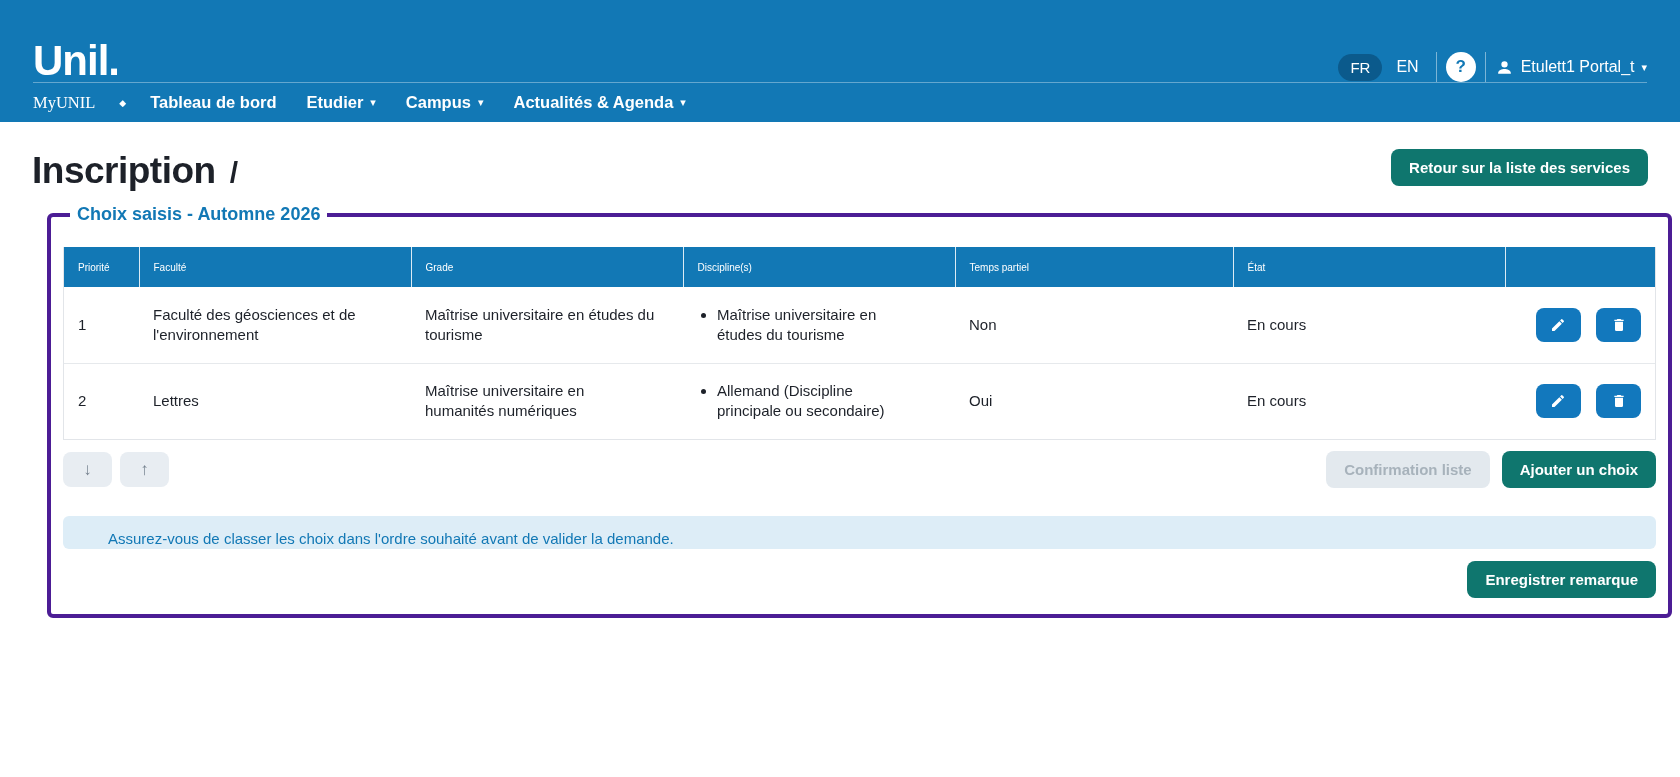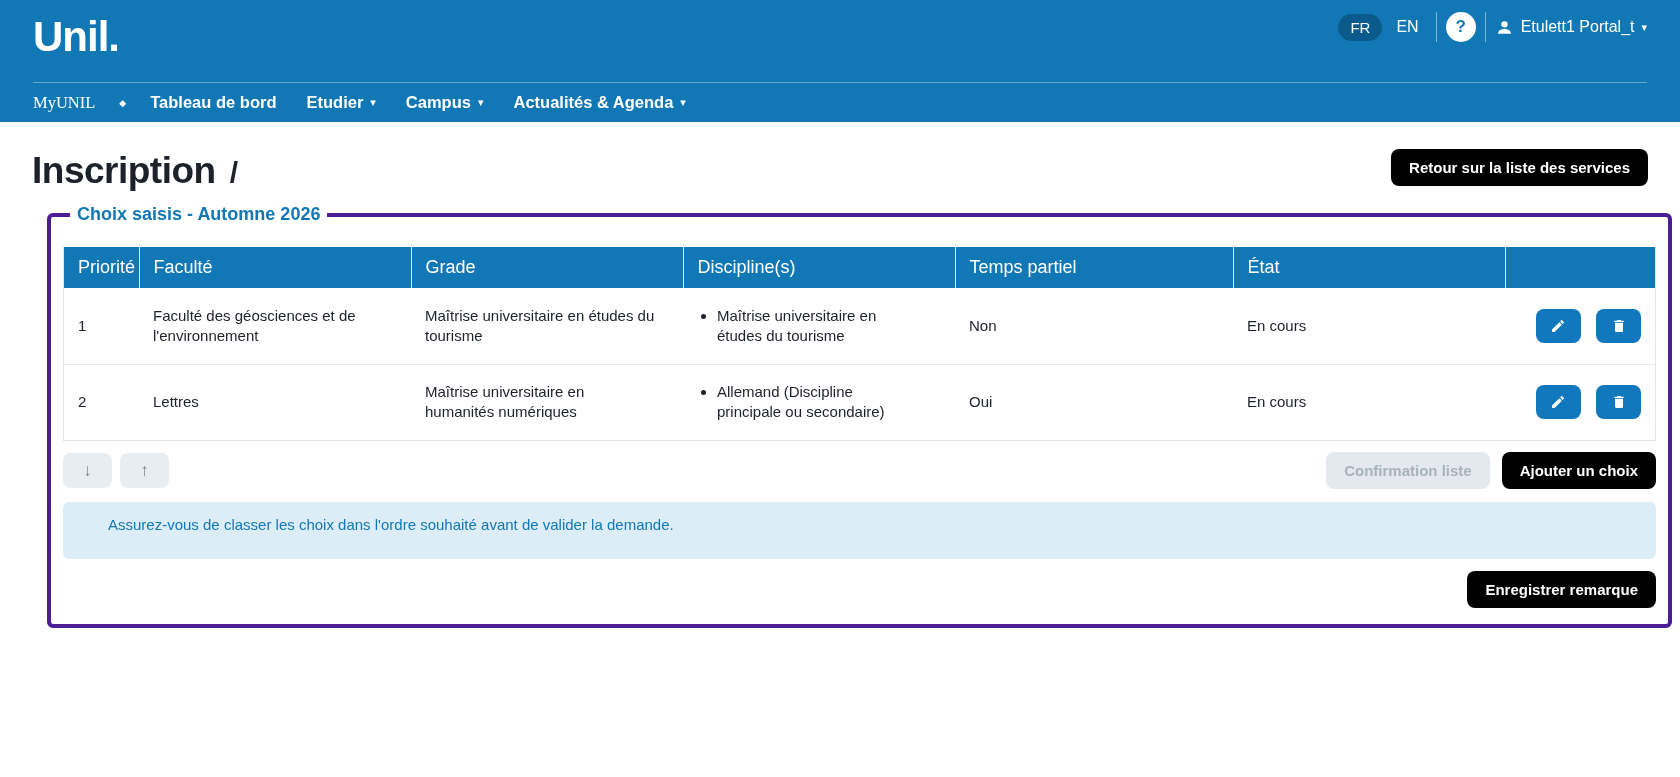--- a/index.html
+++ b/index.html
@@ -1,21 +1,21 @@
 <!DOCTYPE html>
 <html lang="fr"><head>
 <meta charset="utf-8">
 <style>
   * { box-sizing: border-box; margin: 0; padding: 0; }
   html,body { width: 1680px; height: 777px; overflow: hidden; }
   body { font-family: "Liberation Sans", "DejaVu Sans", sans-serif; background: #ffffff; color: #1d2129; }
 
   
   .topbar { background: #1278b5; color: #fff; }
-  .topbar-upper { height: 82px; display: flex; align-items: flex-start; justify-content: space-between; padding: 12px 33px; }
+  .topbar-upper { height: 82px; display: flex; align-items: flex-end; justify-content: space-between; padding: 0 33px; }
   .logo { font-size: 42px; font-weight: 800; letter-spacing: -1px; line-height: 1; padding-top: 4px; }
   .topbar-right { display: flex; align-items: center; gap: 9px; }
   .lang-group { display: flex; align-items: center; gap: 6px; font-size: 16px; }
   .lang-pill { background: #0b5a8c; border-radius: 15px; padding: 5px 12px; font-size: 15px; }
   .lang-plain { padding: 5px 8px; font-size: 16px; }
   .vsep { width: 1px; height: 30px; background: rgba(255,255,255,.45); }
   .help-circle { width: 30px; height: 30px; border-radius: 50%; background: #ffffff; color: #1278b5; font-weight: bold; font-size: 17px; display: flex; align-items: center; justify-content: center; cursor: pointer; }
   .user-menu { display: flex; align-items: center; gap: 7px; font-size: 16px; cursor: pointer; }
   .caret { font-size: 11px; line-height: 1; }
   .topbar-divider { height: 1px; background: rgba(255,255,255,.35); margin: 0 33px; }
@@ -25,49 +25,49 @@
   .nav-diamond { font-size: 9px; margin: 0 -6px; }
 
   
   .page { padding: 20px 32px 0; }
   .page-head { display: flex; align-items: center; justify-content: space-between; }
   .title-group { display: flex; align-items: baseline; gap: 14px; margin-top: 8px; }
   .title-main { font-size: 37px; font-weight: 800; letter-spacing: -0.5px; }
   .title-sep { font-size: 30px; font-weight: 600; }
   .title-sub { font-size: 29px; font-weight: 700; letter-spacing: -0.3px; }
   .btn { border: none; border-radius: 8px; font-family: inherit; font-size: 15px; font-weight: bold; padding: 10px 18px; cursor: pointer; white-space: nowrap; }
-  .btn-primary { background: #000000; color: #fff; }
+  .btn-primary { background: #0f766e; color: #fff; }
   .btn-disabled { background: #e3e9ee; color: #a7b2bb; cursor: default; }
 
   
   fieldset.choices { margin: 12px 0 0 15px; border: 4px solid #4c1d95; border-radius: 6px; padding: 14px 12px 16px; }
   fieldset.choices legend { color: #1278b5; font-size: 18px; font-weight: bold; padding: 0 7px; margin-left: 7px; }
 
   
   .table-wrap { border: 1px solid #e2e5e9; border-top: none; margin-top: 8px; }
   table.choices-table { width: 100%; border-collapse: collapse; table-layout: fixed; }
-  .choices-table th { background: #1278b5; color: #fff; font-weight: normal; font-size: 18px; text-align: left; padding: 10px 14px; border-right: 1px solid rgba(255,255,255,.85); height: 40px; }
+  .choices-table th { background: #1278b5; color: #fff; font-weight: normal; font-size: 10px; text-align: left; padding: 10px 14px; border-right: 1px solid rgba(255,255,255,.85); height: 40px; }
   .choices-table th:last-child { border-right: none; }
   .choices-table td { font-size: 15px; padding: 15px 14px; vertical-align: middle; line-height: 1.35; }
   .choices-table tbody tr { border-bottom: 1px solid #e6e9ec; height: 76px; }
   .choices-table tbody tr:last-child { border-bottom: none; }
   .preline { white-space: pre-line; }
   .disc-list { margin: 0; padding-left: 20px; }
   .disc-list li { white-space: pre-line; }
   .cell-actions { text-align: right; white-space: nowrap; padding-right: 16px; }
   .icon-btn { display: inline-flex; align-items: center; justify-content: center; width: 45px; height: 34px; border: none; border-radius: 8px; background: #1278bd; color: #fff; cursor: pointer; margin-left: 11px; }
 
   
   .controls-row { display: flex; justify-content: space-between; align-items: center; margin-top: 11px; }
   .order-btns { display: flex; gap: 8px; }
   .arrow-btn { width: 49px; height: 35px; border: none; border-radius: 8px; background: #e8edf2; color: #76828f; font-size: 17px; cursor: pointer; display: flex; align-items: center; justify-content: center; }
   .action-btns { display: flex; gap: 12px; }
 
   
-  .notice { margin-top: 13px; background: #ddedf7; border-radius: 6px; color: #1278b5; font-size: 15px; padding: 14px 16px 26px 45px; }
+  .notice { margin-top: 28px; background: #ddedf7; border-radius: 6px; color: #1278b5; font-size: 15px; padding: 14px 16px 2px 45px; }
 
   
   .comment-area { margin-top: 17px; width: 100%; height: 130px; border: 1px solid #d6dade; border-radius: 8px; padding: 13px 15px; font-family: inherit; font-size: 15px; color: #333; resize: none; outline: none; }
   .comment-area::placeholder { color: #98a1a9; }
   .save-row { display: flex; justify-content: flex-end; margin-top: 12px; }
 </style>
 </head>
 <body>
 
 <header class="topbar">

